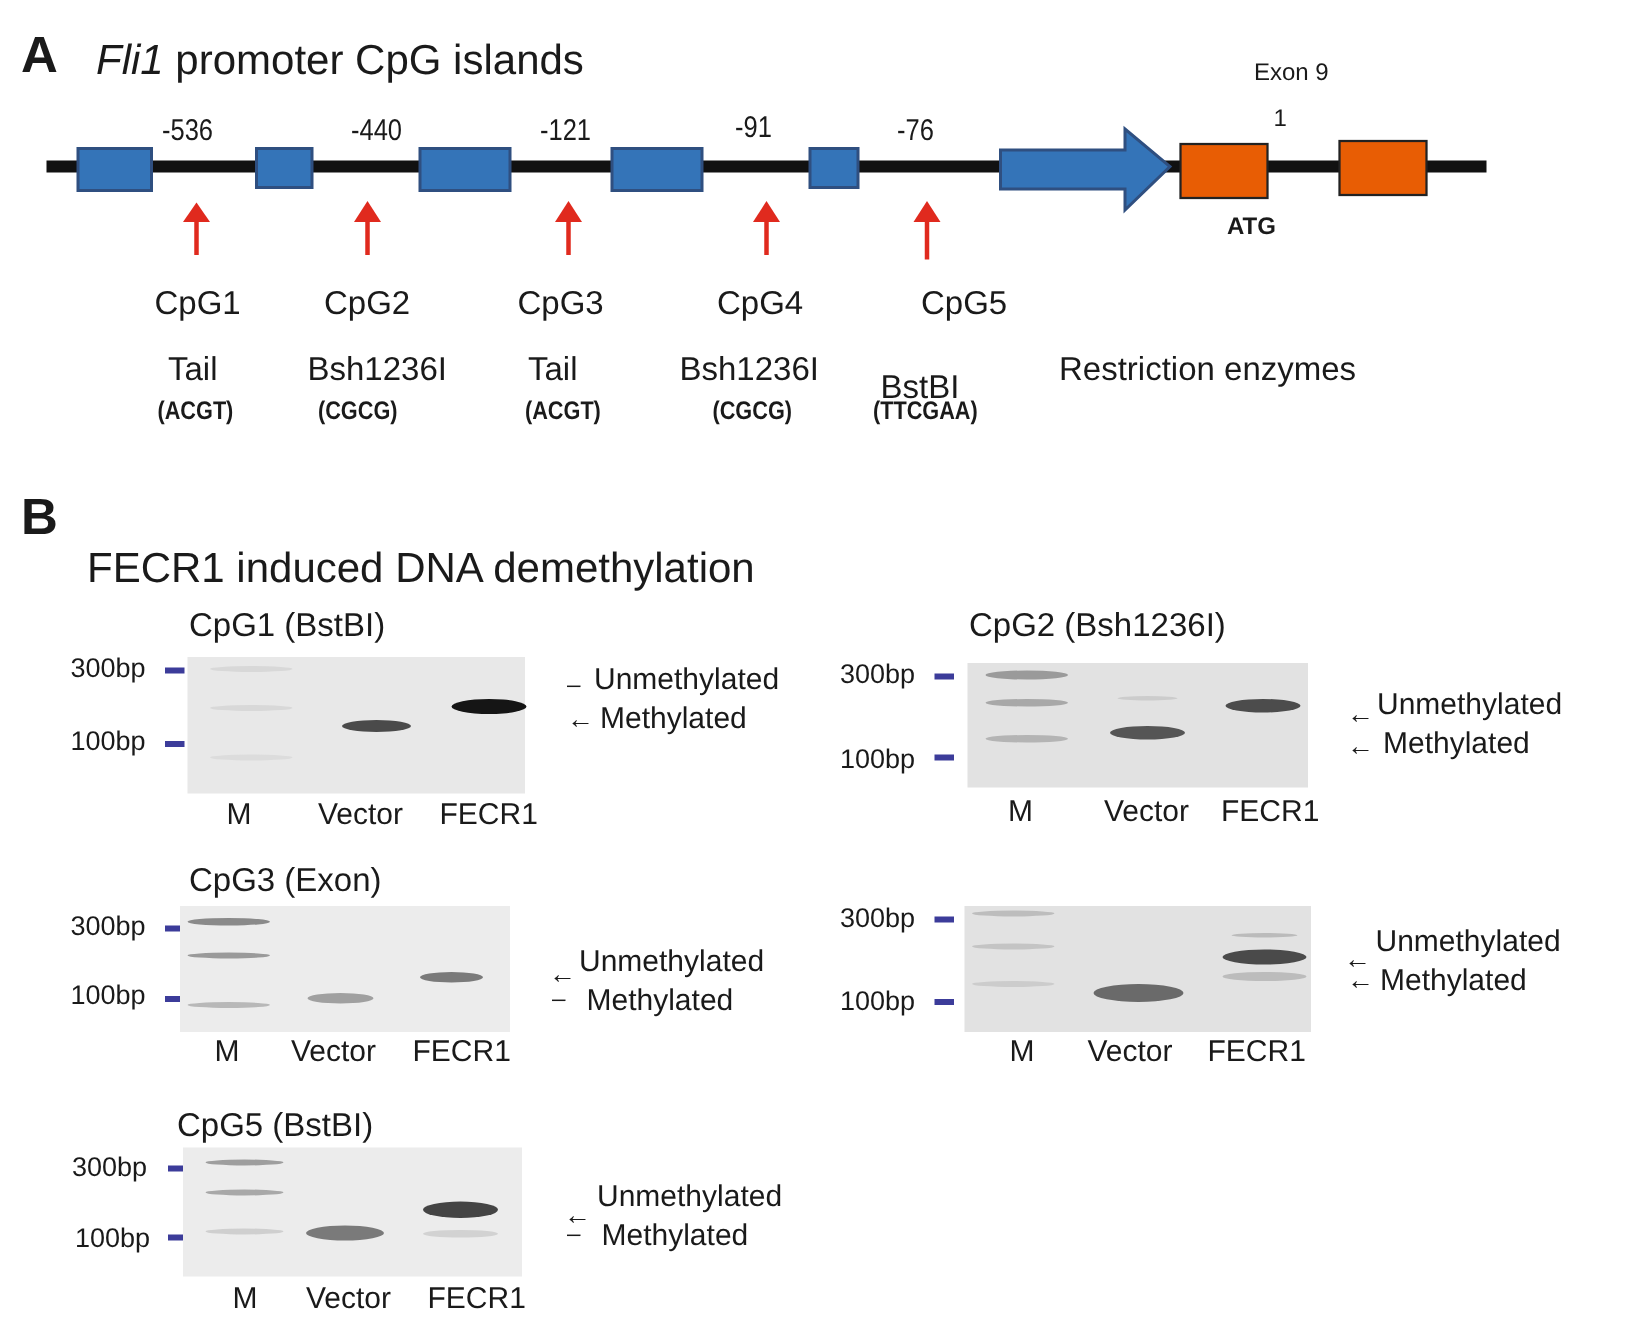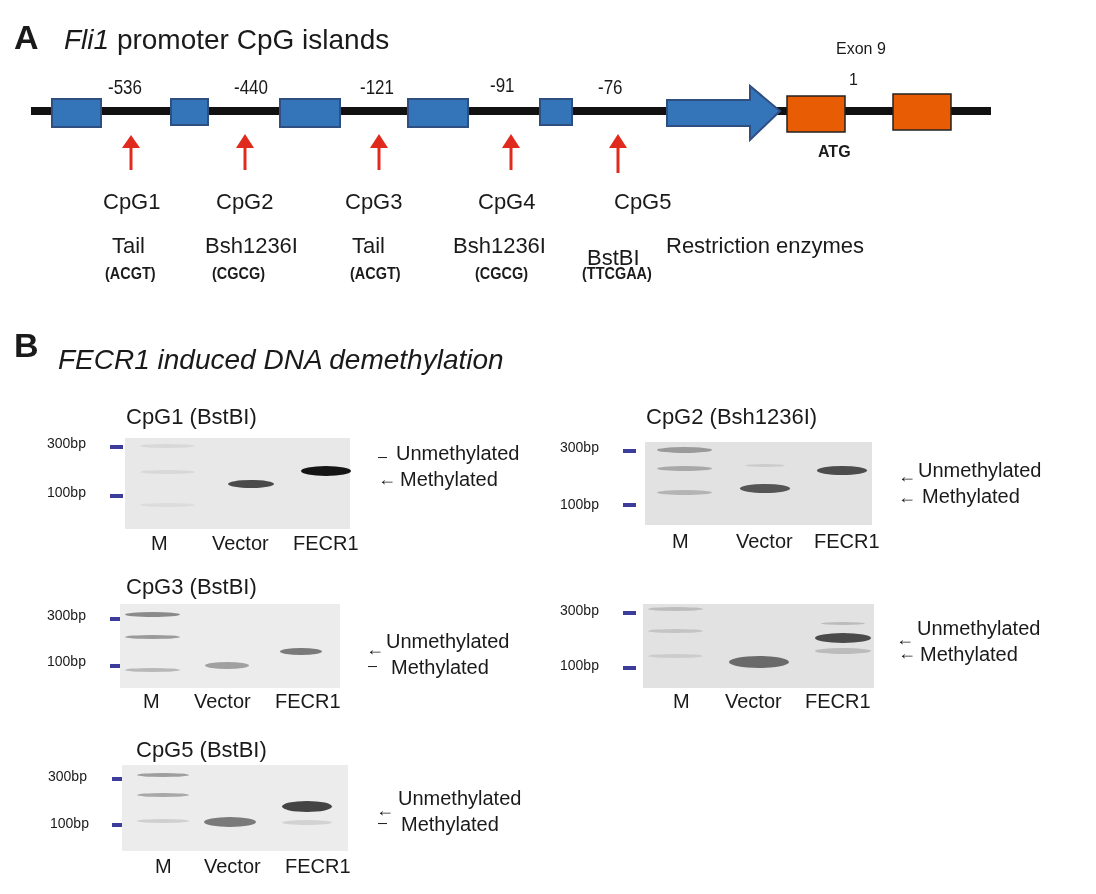--- a/index.html
+++ b/index.html
@@ -7,21 +7,21 @@
          font-family: "Liberation Sans", sans-serif; color: #1a1a1a; }
   .abs { position: absolute; white-space: nowrap; }
   .panel-letter { font-weight: bold; font-size: 34px; }
   .panel-title { font-size: 28px; }
   .italic { font-style: italic; }
   .pos-label { font-size: 20px; transform: scaleX(0.85); transform-origin: left top; }
   .cpg-name { font-size: 22px; }
   .enzyme { font-size: 22px; }
   .motif { font-size: 17px; font-weight: bold; transform: scaleX(0.85); transform-origin: left top; }
   .gel-title { font-size: 22px; }
-  .ladder-lbl { font-size: 14px; }
+  .ladder-lbl { font-size: 18px; }
   .ladder-tick { position: absolute; width: 13px; height: 4px; background: #3c3c9a; }
   .lane-lbl { font-size: 20px; }
   .band-lbl { font-size: 20px; }
   .gel { position: absolute; background: #e8e8e8; }
   .band { position: absolute; border-radius: 50%; }
   .arrow-mark { font-size: 18px; }
 </style>
 </head>
 <body>
 
@@ -76,30 +76,30 @@
 <div class="abs cpg-name" style="left:216px; top:189px;">CpG2</div>
 <div class="abs cpg-name" style="left:345px; top:189px;">CpG3</div>
 <div class="abs cpg-name" style="left:478px; top:189px;">CpG4</div>
 <div class="abs cpg-name" style="left:614px; top:189px;">CpG5</div>
 
 <div class="abs enzyme" style="left:112px; top:233px;">Tail</div>
 <div class="abs enzyme" style="left:205px; top:233px;">Bsh1236I</div>
 <div class="abs enzyme" style="left:352px; top:233px;">Tail</div>
 <div class="abs enzyme" style="left:453px; top:233px;">Bsh1236I</div>
 <div class="abs enzyme" style="left:587px; top:245px;">BstBI</div>
-<div class="abs enzyme" style="left:666px; top:233px;">Restriction enzymes</div>
+<div class="abs enzyme" style="left:706px; top:233px;">Restriction enzymes</div>
 
 <div class="abs motif" style="left:105px; top:264px;">(ACGT)</div>
 <div class="abs motif" style="left:212px; top:264px;">(CGCG)</div>
 <div class="abs motif" style="left:350px; top:264px;">(ACGT)</div>
 <div class="abs motif" style="left:475px; top:264px;">(CGCG)</div>
 <div class="abs motif" style="left:582px; top:264px;">(TTCGAA)</div>
 
 <div class="abs panel-letter" style="left:14px; top:326px;">B</div>
-<div class="abs panel-title" style="left:58px; top:344px;font-style:italic;">FECR1 induced DNA demethylation</div>
+<div class="abs panel-title" style="left:58px; top:363px;">FECR1 induced DNA demethylation</div>
 
 <div>
   <div class="abs gel-title" style="left:126px; top:404px;">CpG1 (BstBI)</div>
   <div class="abs ladder-lbl" style="left:47px; top:435px;">300bp</div>
   <div class="ladder-tick" style="left:110px; top:445px;"></div>
   <div class="abs ladder-lbl" style="left:47px; top:484px;">100bp</div>
   <div class="ladder-tick" style="left:110px; top:494px;"></div>
   <div class="gel" style="left:125px; top:438px; width:225px; height:91px;">
     <div class="band" style="left:15px; top:6px; width:55px; height:4px; background:#d8d8d8;"></div>
     <div class="band" style="left:15px; top:32px; width:55px; height:4px; background:#d8d8d8;"></div>
@@ -133,21 +133,21 @@
   <div class="abs arrow-mark" style="left:898px; top:466px;">←</div>
   <div class="abs band-lbl" style="left:918px; top:459px;">Unmethylated</div>
   <div class="abs arrow-mark" style="left:898px; top:487px;">←</div>
   <div class="abs band-lbl" style="left:922px; top:485px;">Methylated</div>
   <div class="abs lane-lbl" style="left:672px; top:530px;">M</div>
   <div class="abs lane-lbl" style="left:736px; top:530px;">Vector</div>
   <div class="abs lane-lbl" style="left:814px; top:530px;">FECR1</div>
 </div>
 
 <div>
-  <div class="abs gel-title" style="left:126px; top:574px;">CpG3 (BstBI)</div>
+  <div class="abs gel-title" style="left:126px; top:574px;">CpG3 (Exon)</div>
   <div class="abs ladder-lbl" style="left:47px; top:607px;">300bp</div>
   <div class="ladder-tick" style="left:110px; top:617px;"></div>
   <div class="abs ladder-lbl" style="left:47px; top:653px;">100bp</div>
   <div class="ladder-tick" style="left:110px; top:664px;"></div>
   <div class="gel" style="left:120px; top:604px; width:220px; height:84px; background:#ececec;">
     <div class="band" style="left:5px; top:8px; width:55px; height:5px; background:#8a8a8a;"></div>
     <div class="band" style="left:5px; top:31px; width:55px; height:4px; background:#9a9a9a;"></div>
     <div class="band" style="left:5px; top:64px; width:55px; height:4px; background:#b8b8b8;"></div>
     <div class="band" style="left:85px; top:58px; width:44px; height:7px; background:#a0a0a0;"></div>
     <div class="band" style="left:160px; top:44px; width:42px; height:7px; background:#7a7a7a;"></div>
@@ -179,21 +179,21 @@
   <div class="abs arrow-mark" style="left:896px; top:629px;">←</div>
   <div class="abs band-lbl" style="left:917px; top:617px;">Unmethylated</div>
   <div class="abs arrow-mark" style="left:898px; top:643px;">←</div>
   <div class="abs band-lbl" style="left:920px; top:643px;">Methylated</div>
   <div class="abs lane-lbl" style="left:673px; top:690px;">M</div>
   <div class="abs lane-lbl" style="left:725px; top:690px;">Vector</div>
   <div class="abs lane-lbl" style="left:805px; top:690px;">FECR1</div>
 </div>
 
 <div>
-  <div class="abs gel-title" style="left:136px; top:737px;text-align:center;">CpG5 (BstBI)</div>
+  <div class="abs gel-title" style="left:118px; top:737px;text-align:center;">CpG5 (BstBI)</div>
   <div class="abs ladder-lbl" style="left:48px; top:768px;">300bp</div>
   <div class="ladder-tick" style="left:112px; top:777px;"></div>
   <div class="abs ladder-lbl" style="left:50px; top:815px;">100bp</div>
   <div class="ladder-tick" style="left:112px; top:823px;"></div>
   <div class="gel" style="left:122px; top:765px; width:226px; height:86px; background:#ececec;">
     <div class="band" style="left:15px; top:8px; width:52px; height:4px; background:#9e9e9e;"></div>
     <div class="band" style="left:15px; top:28px; width:52px; height:4px; background:#a8a8a8;"></div>
     <div class="band" style="left:15px; top:54px; width:52px; height:4px; background:#cfcfcf;"></div>
     <div class="band" style="left:82px; top:52px; width:52px; height:10px; background:#7a7a7a;"></div>
     <div class="band" style="left:160px; top:36px; width:50px; height:11px; background:#444444;"></div>

